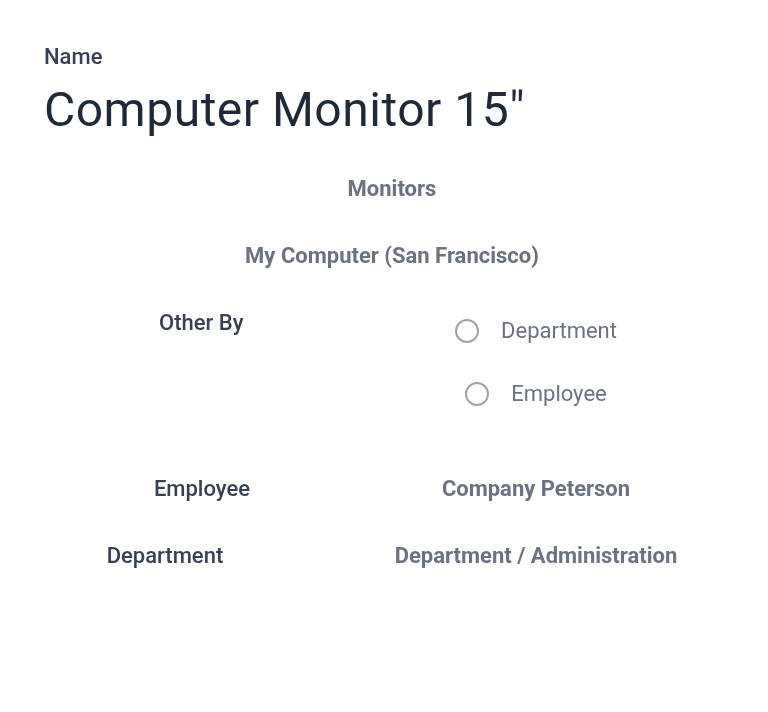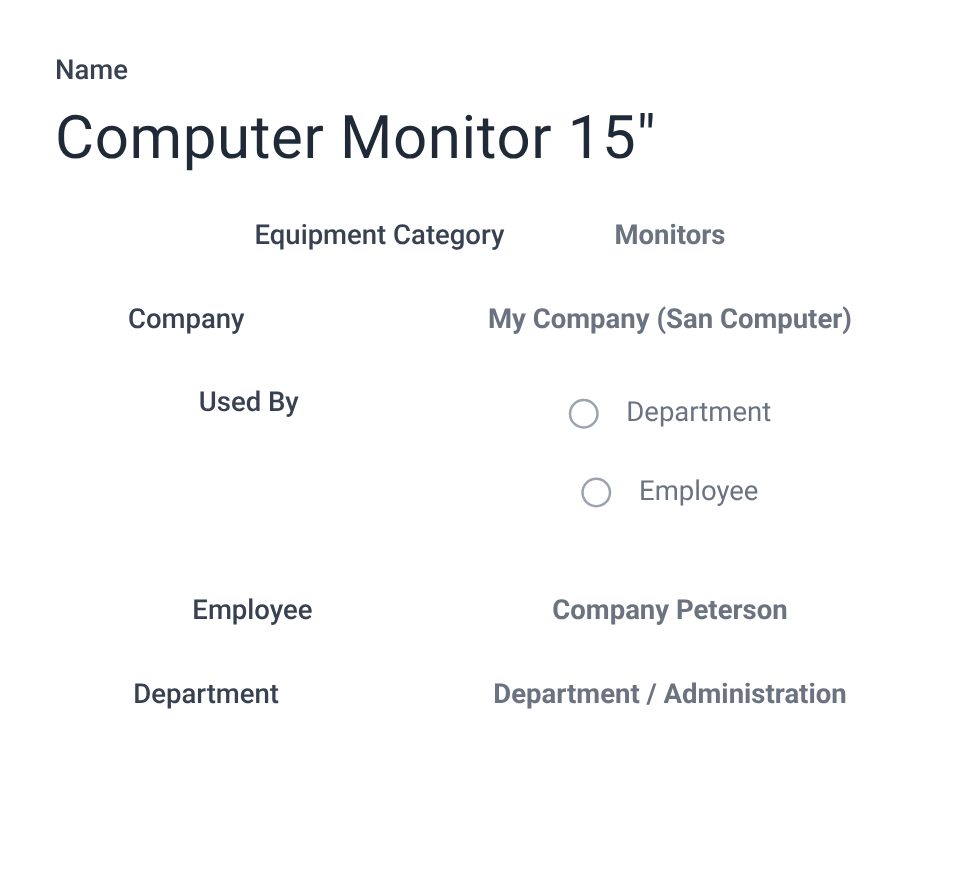--- a/index.html
+++ b/index.html
@@ -83,31 +83,29 @@
   </style>
 </head>
 <body>
 
 <div class="form-container">
 
   <div class="name-label">Name</div>
   <div class="name-value">Computer Monitor 15"</div>
 
   <div class="field-row">
-    <div class="field-label">Equipment Category</div>
     <div class="field-value">Monitors</div>
   </div>
 
   <div class="field-row">
-    <div class="field-label">Company</div>
-    <div class="field-value">My Company (San Computer)</div>
+    <div class="field-value">My Computer (San Francisco)</div>
   </div>
 
   <div class="field-row used-by-row">
-    <div class="field-label">Used By</div>
+    <div class="field-label">Other By</div>
     <div class="radio-group">
       <div class="radio-option">
         <div class="radio-circle"></div>
         <div class="radio-label">Department</div>
       </div>
       <div class="radio-option">
         <div class="radio-circle"></div>
         <div class="radio-label">Employee</div>
       </div>
     </div>

